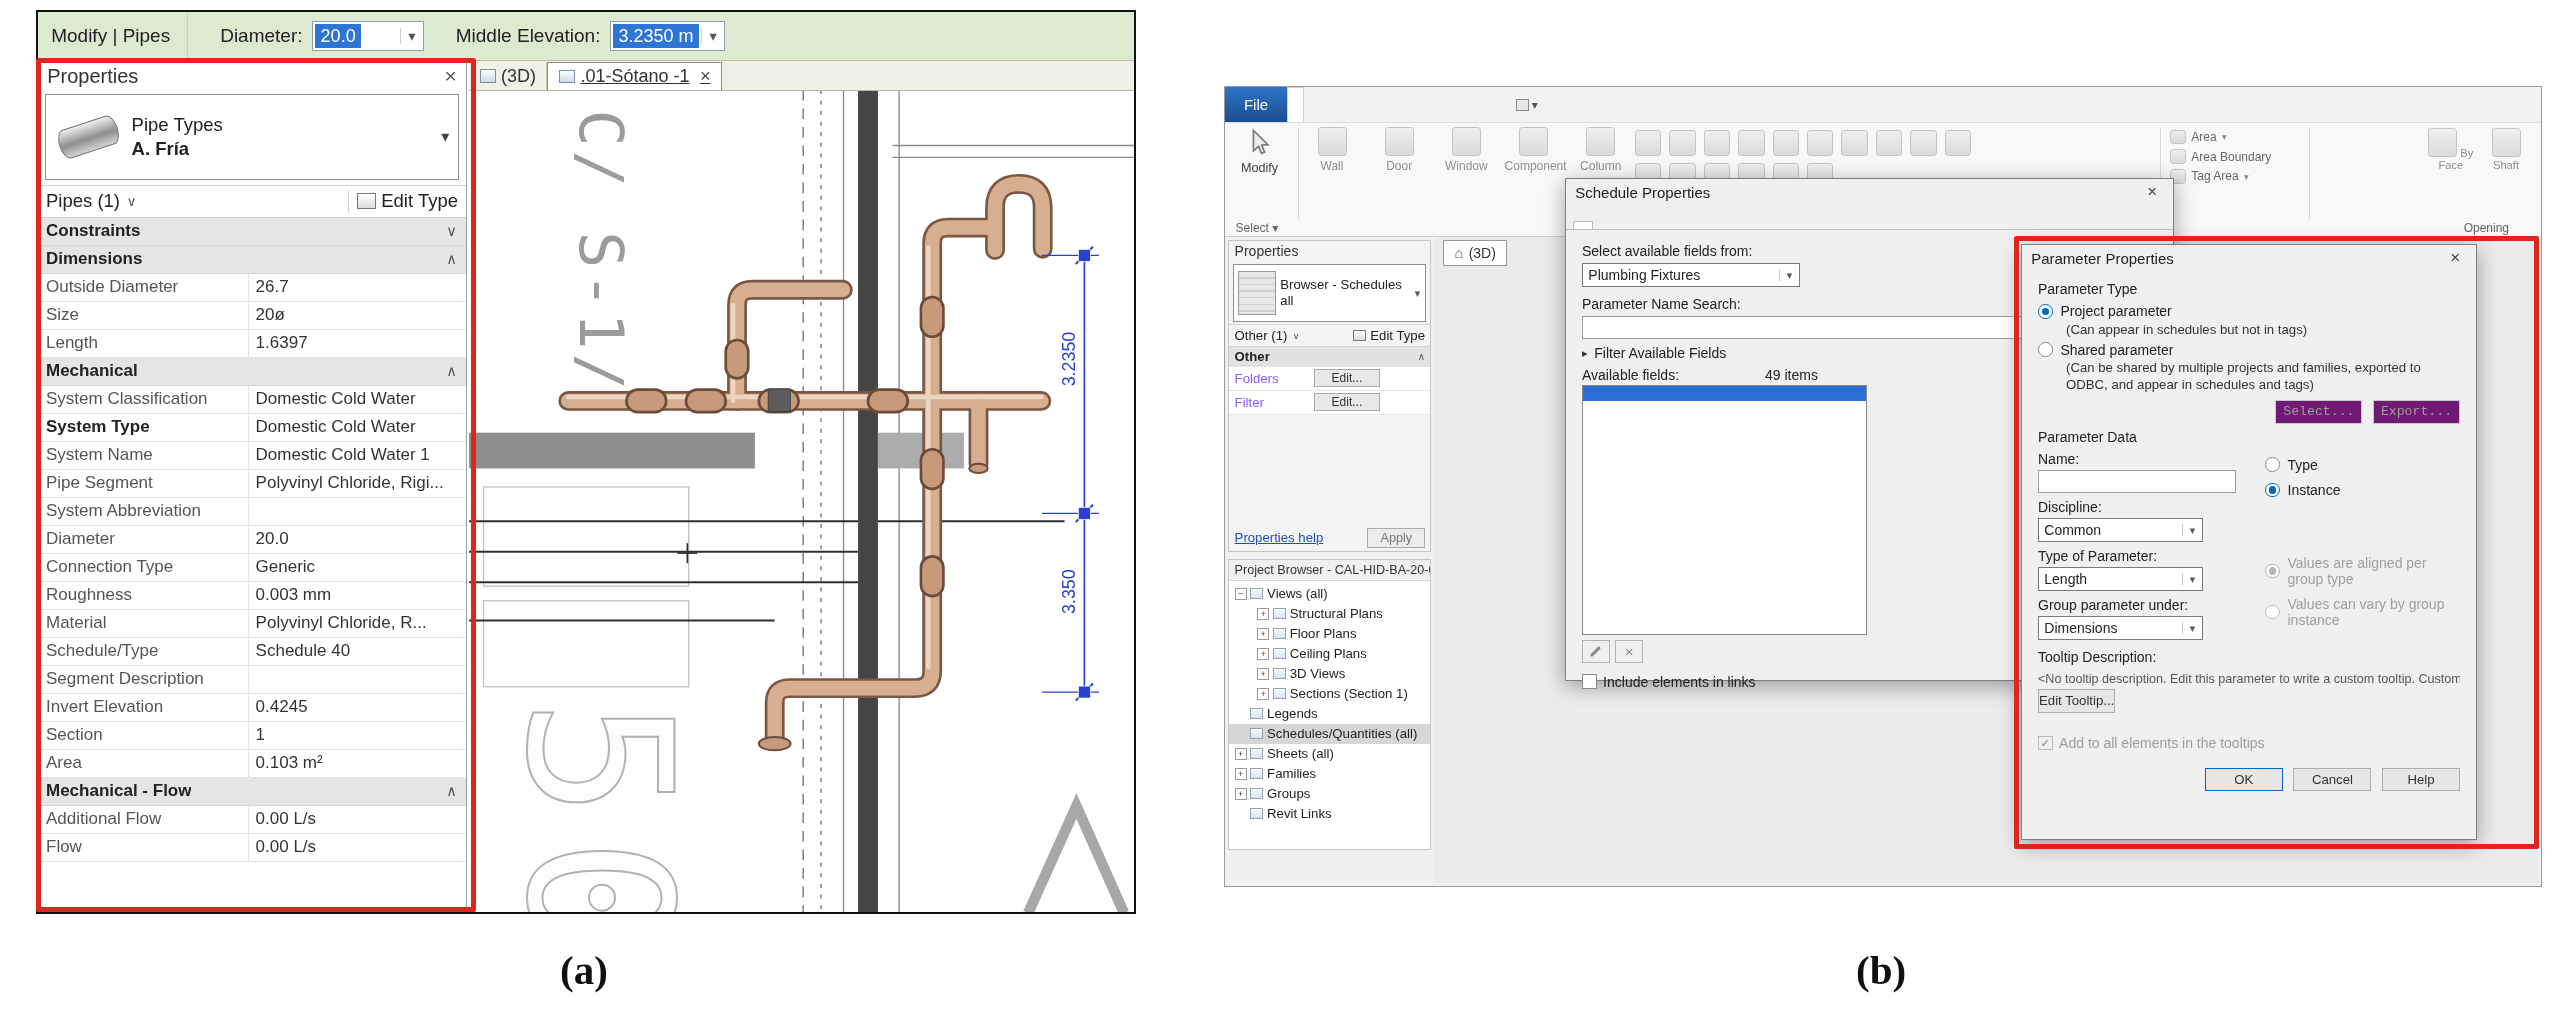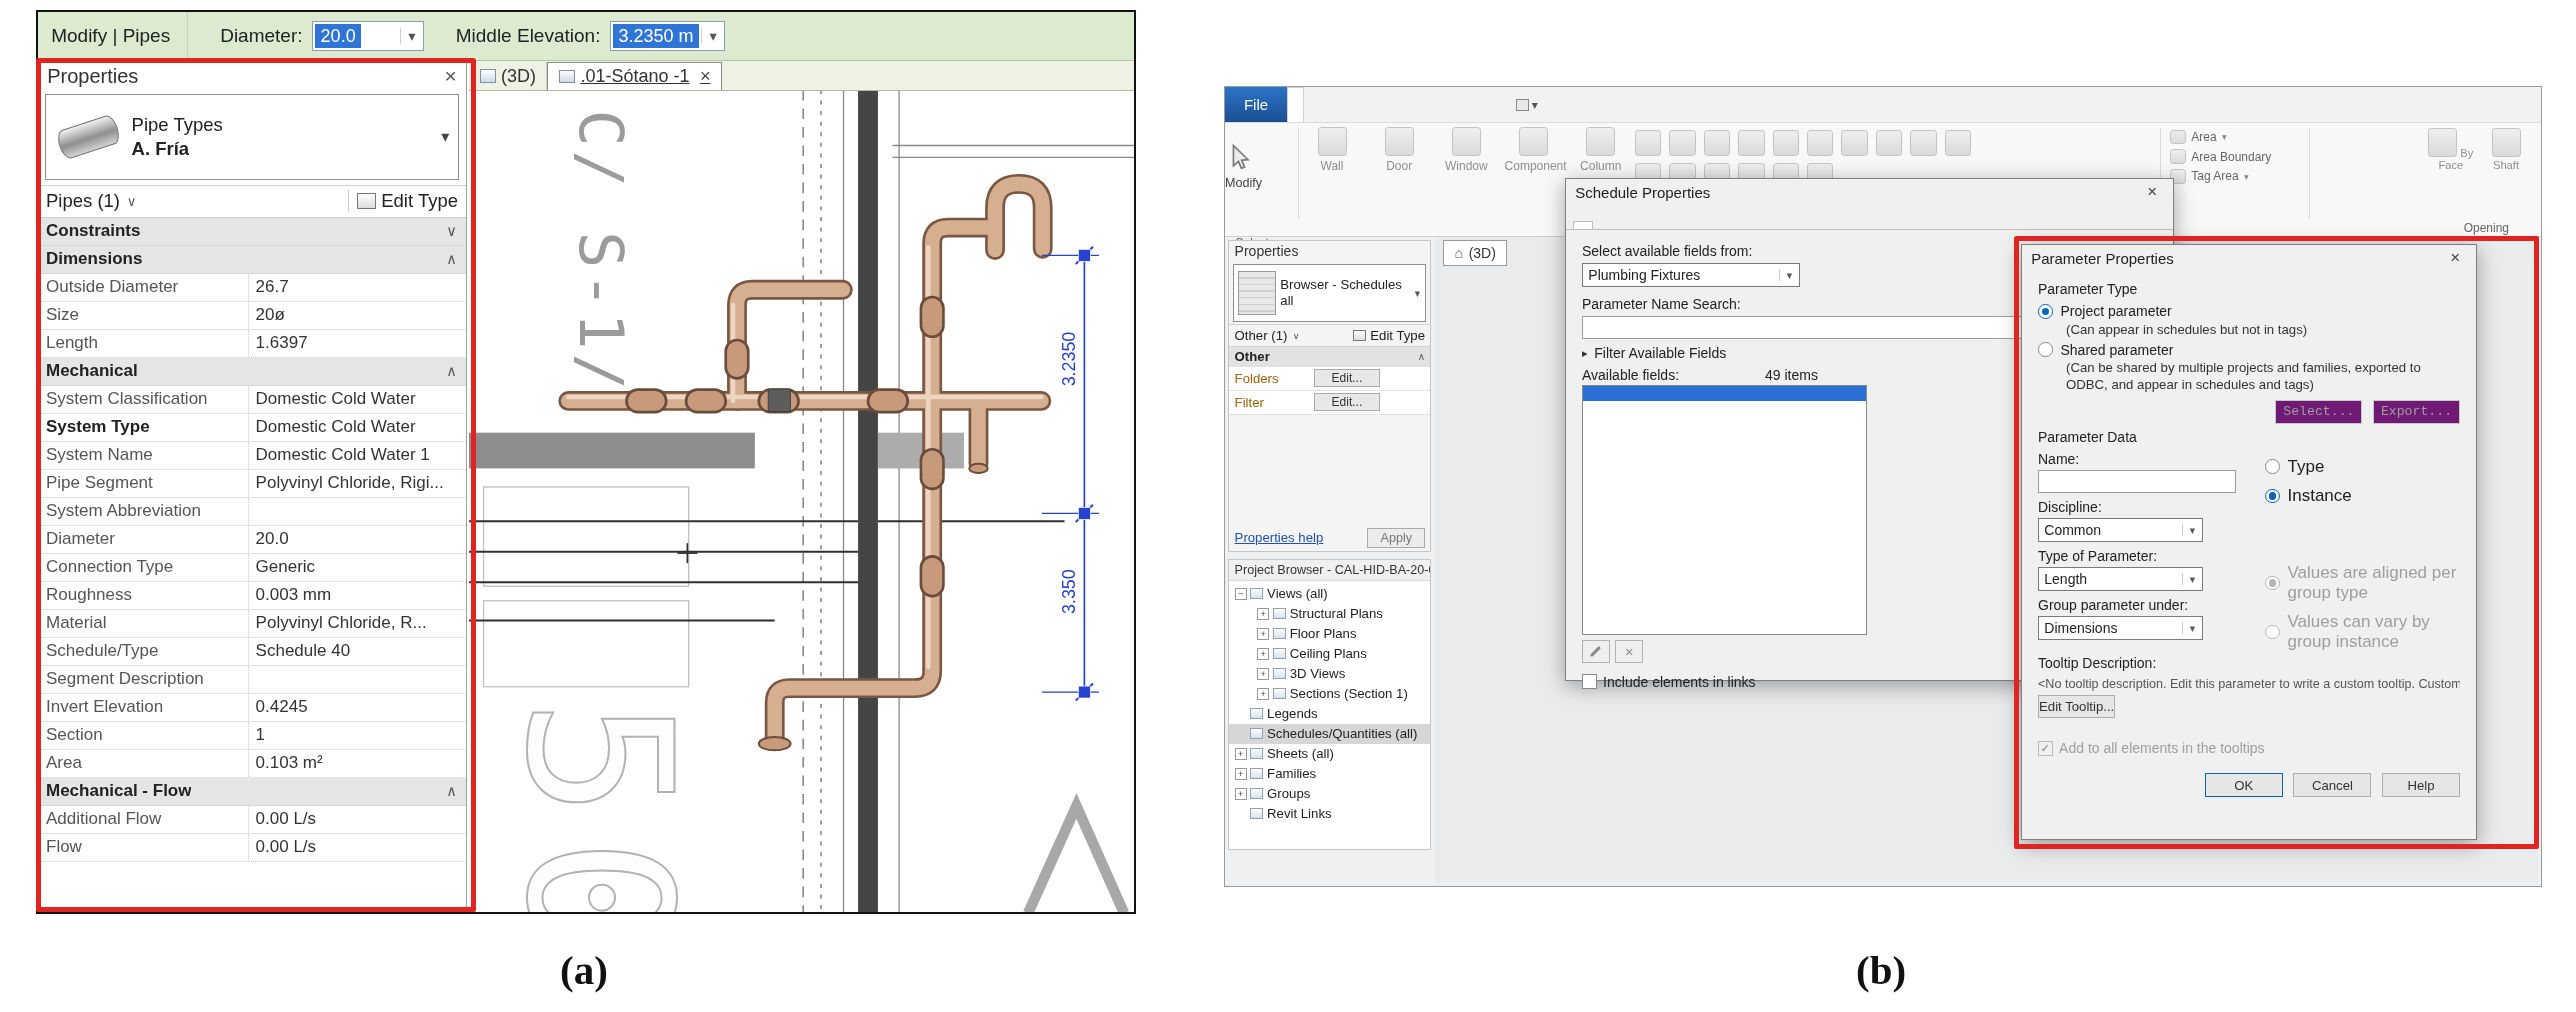--- a/index.html
+++ b/index.html
@@ -66,21 +66,21 @@
     align-items:center; justify-content:center; font-size:15px; }
   .rtab { display:flex; align-items:center; padding:0 7.3px; font-size:14px; color:#2b2b2b; }
   .rtab.active { background:#fff; border:0.7px solid #d0d0d0; border-bottom:none; font-weight:bold; }
   .sel-ic { display:flex; align-items:center; gap:2.6px; padding:0 8px; color:#555; font-size:12px; }
   .sel-ic .bx { width:13.2px; height:12px; border:1.3px solid #8a8a8a; background:#e8e8e8; }
 
   .ribbon { position:absolute; left:0; top:36px; right:0; height:114px; background:#f8f8f8;
     border-bottom:0.7px solid #cfcfcf; z-index:1; }
   .rsep { position:absolute; top:5.3px; bottom:17px; width:0.7px; background:#d8d8d8; }
   .grp-label { position:absolute; bottom:1.3px; font-size:12px; color:#666; }
-  .rgroup-modify { position:absolute; left:0; top:15px; width:69px; height:100%; text-align:left; }
+  .rgroup-modify { position:absolute; left:0; top:0; width:69px; height:100%; text-align:center; }
   .rgroup-modify .lab { font-size:12.6px; color:#444; margin-top:1.3px; }
   .rtools { position:absolute; left:78px; top:4px; display:flex; gap:9.2px; }
   .rtool { width:58px; text-align:center; }
   .ibox { display:inline-block; width:29px; height:29px; border:1.3px solid #c3c3c3;
     background:linear-gradient(#efefef,#dadada); border-radius:3.3px; }
   .ibox.xs { width:16px; height:14.5px; border-width:0.7px; }
   .rtool-label { display:block; font-size:12px; color:#8f8f8f; margin-top:1.3px; }
   .igrid { position:absolute; left:410px; top:6.6px; width:370px; display:flex; flex-wrap:wrap; gap:6.6px 8px; }
   .igrid .ibox { width:26.4px; height:26.4px; }
   .rgroup-area { position:absolute; left:945px; top:6.6px; font-size:12px; color:#666; }
@@ -103,21 +103,21 @@
     background:repeating-linear-gradient(#e8e8e8 0 5.3px,#cfcfcf 5.3px 6.6px); }
   .pb-type-text { line-height:1.2; font-size:13.2px; }
   .pb-type .car { margin-left:auto; margin-right:5.3px; color:#555; font-size:10.6px; }
   .pb-selrow { height:22.5px; display:flex; align-items:center; padding:0 5.3px; border-top:0.7px solid #d4d4d4; border-bottom:0.7px solid #d4d4d4; font-size:13.2px; }
   .pb-selrow .car { margin:0 5.3px; font-size:9.2px; color:#555; }
   .pb-etype { margin-left:auto; display:flex; align-items:center; gap:4px; }
   .pb-etype .etype-ic { width:13.2px; height:11.2px; border-width:0.7px; margin:0; }
   .pb-section { height:20px; background:#e2e2e2; font-weight:bold; display:flex; align-items:center; padding:0 5.3px; font-size:13.2px; }
   .pb-section .pglyph { margin-left:auto; font-weight:normal; color:#555; font-size:10px; }
   .pbrow { height:24px; display:flex; align-items:center; padding:0 5.3px; border-bottom:0.7px dotted #cfcfcf; background:#fff; font-size:13.2px; }
-  .pbrow .lab { width:79px; color:#a16207; }
+  .pbrow .lab { width:79px; color:#8b5cf6; }
   .btn-sm { background:#e8e8e8; border:0.7px solid #aaa; font-size:12px; padding:1.3px 17px; color:#333; }
   .pb-fill { flex:1; background:#f4f4f4; }
   .pb-foot { height:26.4px; display:flex; align-items:center; padding:0 5.3px; }
   .pb-help { color:#1d50b8; text-decoration:underline; font-size:13.2px; }
   .pb-apply { margin-left:auto; background:#ececec; border:0.7px solid #aaa; font-size:12.6px; padding:2px 12px; color:#777; }
 
   .browser-b { position:absolute; left:3.3px; top:472px; width:203px; height:291px; background:#fff;
     border:0.7px solid #c6c6c6; z-index:2; }
   .br-head { height:21px; background:#f0f0f0; border-bottom:0.7px solid #d8d8d8; display:flex;
     align-items:center; padding:0 5.3px; font-size:12.6px; color:#333; white-space:nowrap; overflow:hidden; }
@@ -175,21 +175,21 @@
   .radio.dis { border-color:#bcbcbc; }
   .note { margin:0 0 4px 28px; color:#333; font-size:13.2px; line-height:1.3; max-width:423px; }
   .btnrow { display:flex; justify-content:flex-end; gap:10.6px; margin:6.6px 0 2.6px; }
   .btn { background:#e6e6e6; border:0.7px solid #adadad; font-size:13.2px; padding:3.3px 0; width:87px; text-align:center; color:#333; }
   .btn.dis { color:#9e9e9e; background:#701a75; border-color:#c8c8c8;font-family:Liberation Mono, monospace; }
   .btn.primary { border:1.3px solid #0067c0; }
   .pgrid { display:flex; }
   .pleft { width:225px; }
   .pleft .blk { margin-bottom:6.6px; }
   .pleft .lab { display:block; margin-bottom:2.6px; }
-  .pright { margin-left:29px; padding-top:1.3px; font-size:17px; }
+  .pright { margin-left:29px; padding-top:1.3px; font-size:14px; }
   .pright .radio-row { margin:0; }
   .pright .mt1 { margin-top:4px; } .pright .mt2 { margin-top:9.2px; }
   .pright .mt3 { margin-top:57px; } .pright .mt4 { margin-top:9.2px; }
   .dim-text { color:#9e9e9e; }
   .tooltip-txt { color:#555; font-size:12.6px; margin:1.3px 0 6.6px; white-space:nowrap; overflow:hidden; }
   .edit-tt { width:112px; }
   .addall { margin-top:26.4px; color:#9e9e9e; }
   .okrow { display:flex; justify-content:flex-end; gap:10.6px; margin-top:17px; }
   .okrow .btn { width:78px; }
   .red-b { position:absolute; left:789px; top:149px; width:525px; height:613px;

